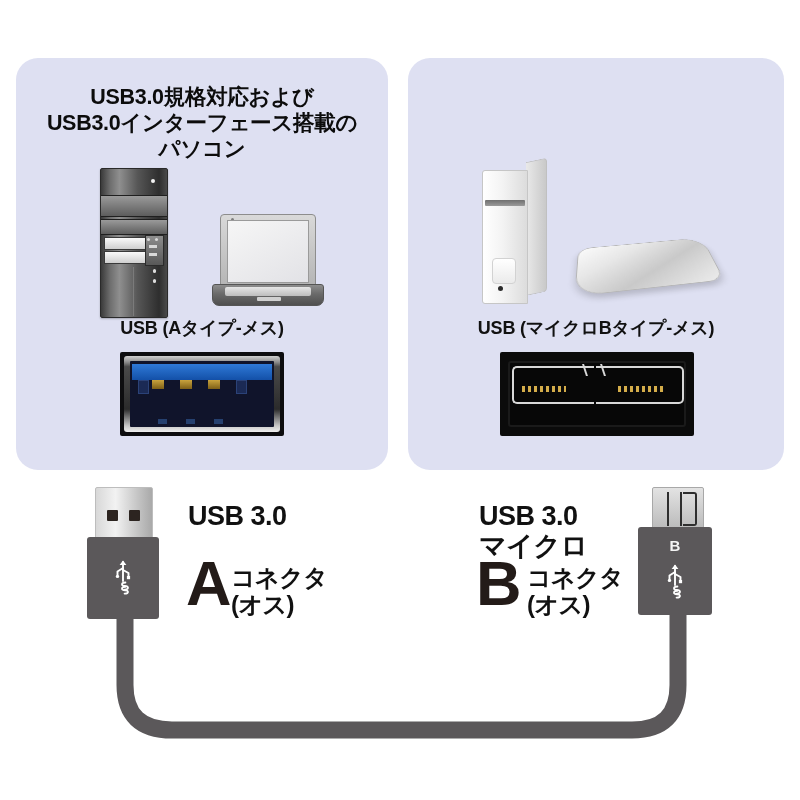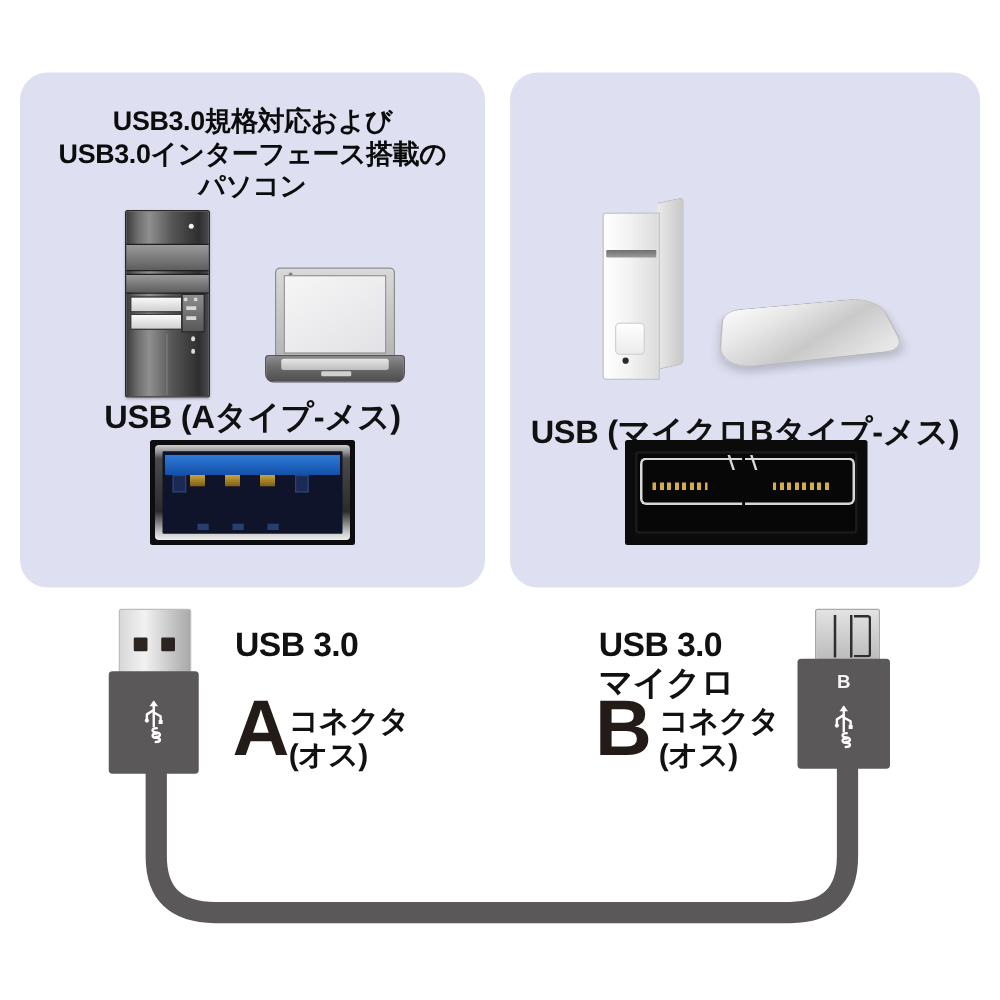--- a/index.html
+++ b/index.html
@@ -30,21 +30,21 @@
     line-height:1.22;
     color:#0c0c0c;
     letter-spacing:-0.3px;
     white-space:pre-line;
   }
 
   .port-label{
     position:absolute;
     left:0;right:0;
     text-align:center;
-    font-size:26px;
+    font-size:18px;
     font-weight:bold;
     color:#111;
     letter-spacing:-0.2px;
   }
 
   
   .tower{
     position:absolute;
     width:66px;height:148px;
     background:linear-gradient(90deg,#3a3a3a 0%,#6e6e6e 14%,#8f8f8f 28%,#575757 55%,#2e2e2e 88%,#4a4a4a 100%);
@@ -312,21 +312,21 @@
       <div class="slot"></div>
       <div class="btn"></div>
       <div class="pled"></div>
     </div>
 
     <div class="hdd-p" style="left:168px;top:150px;">
       <div class="edge"></div>
       <div class="top"></div>
     </div>
 
-    <div class="port-label" style="top:270px;">USB (マイクロBタイプ-メス)</div>
+    <div class="port-label" style="top:258px;">USB (マイクロBタイプ-メス)</div>
 
     <div class="port-photo" id="photo-b" style="left:92px;top:294px;width:194px;height:84px;">
       <div class="frame"></div>
       <div class="shellL"></div>
       <div class="shellR"></div>
       <div class="notch"></div>
       <div class="pins" style="left:22px;width:44px;"></div>
       <div class="pins" style="left:118px;width:46px;"></div>
     </div>
   </div>

